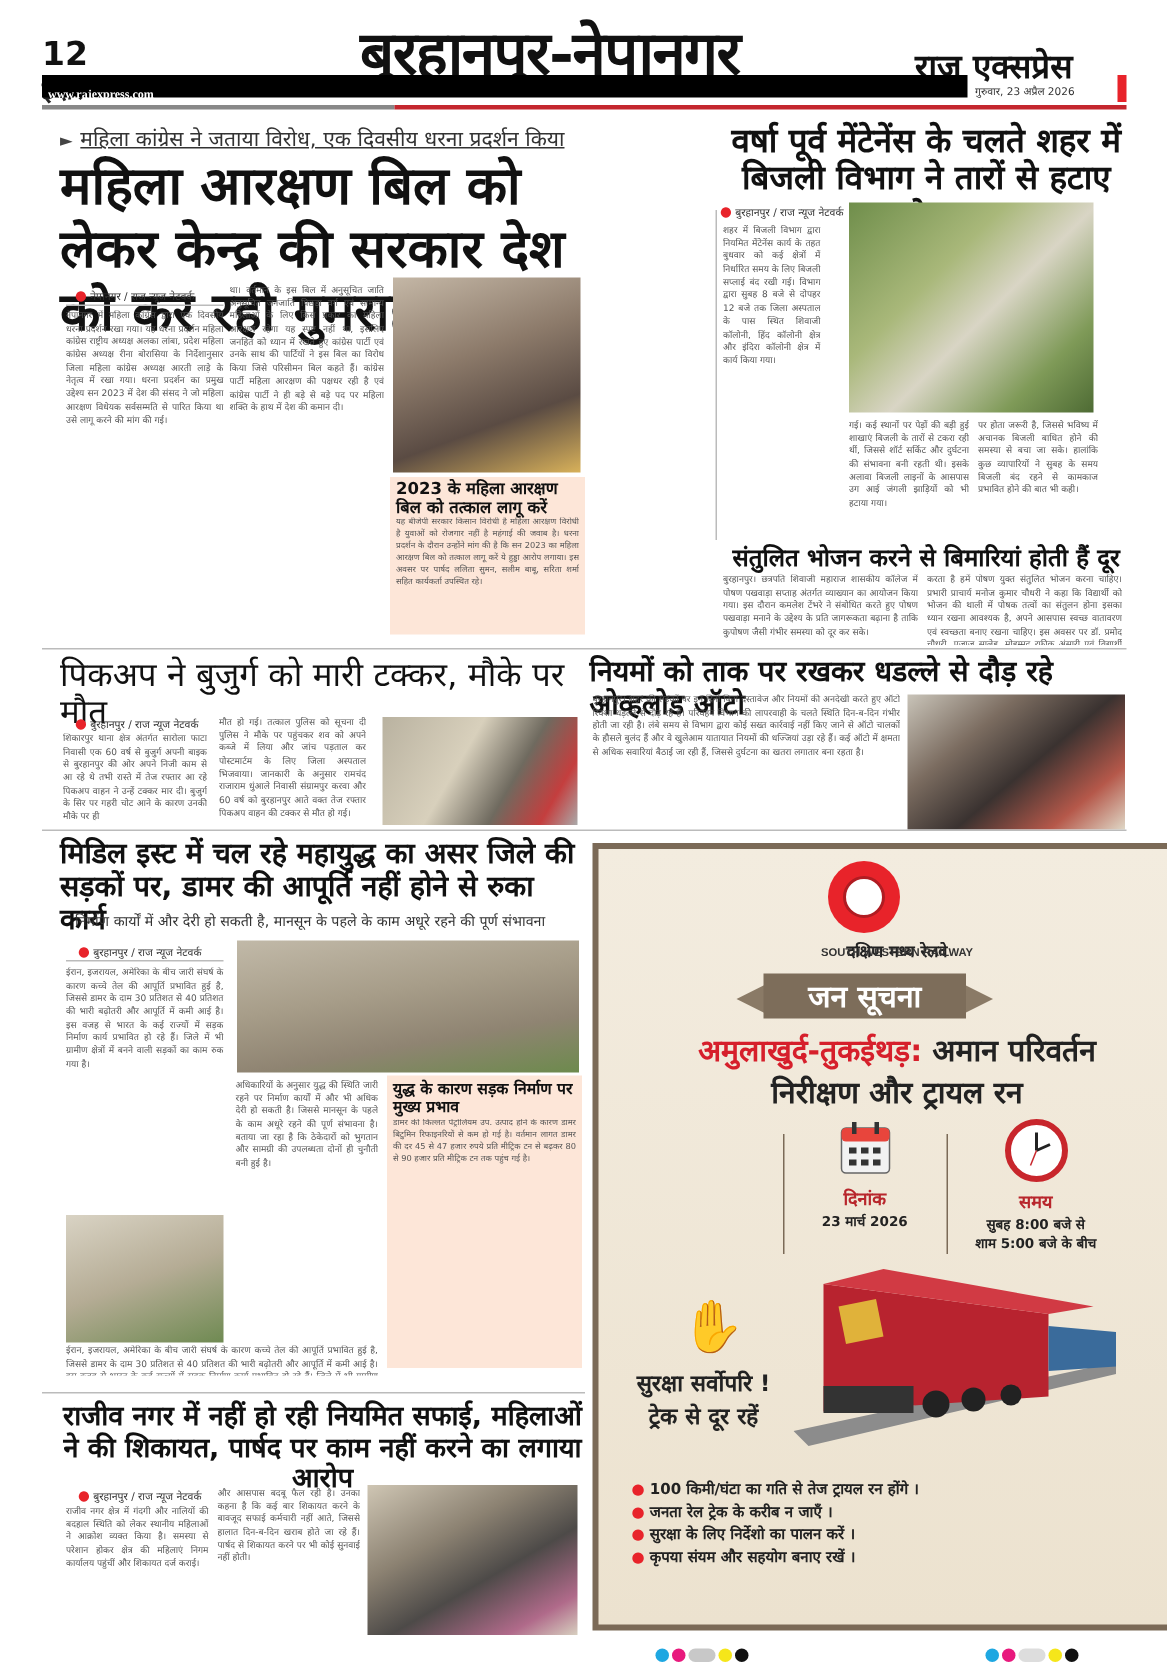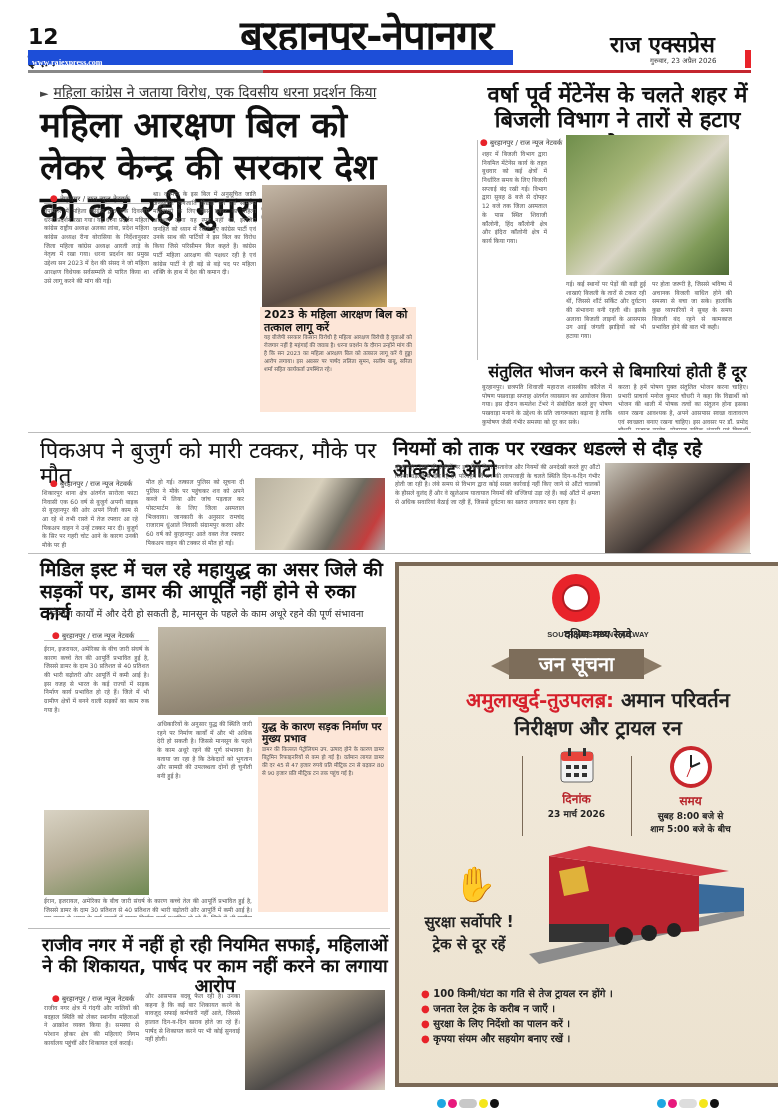--- a/index.html
+++ b/index.html
@@ -2,21 +2,21 @@
 <html><head>
 <meta charset="utf-8">
 <style>
   * { box-sizing: border-box; margin: 0; padding: 0; }
   body { width: 778px; height: 1108px; background: #fff; font-family: "DejaVu Sans", sans-serif; color: #222; overflow: hidden; position: relative; }
   .abs { position: absolute; }
   .masthead-city { left: 28px; top: 12px; font-size: 16px; font-weight: bold; color: #222; margin-top: 37px; }
   .masthead-page { left: 28px; top: 24px; font-size: 22px; font-weight: bold; color: #111; }
   .masthead-title { left: 240px; top: 6px; font-size: 40px; font-weight: bold; color: #111; font-family: "DejaVu Serif", serif; letter-spacing: -1px; }
   .masthead-brand { left: 610px; top: 28px; font-size: 22px; font-weight: bold; color: #111; }
-  .redbar { left: 28px; top: 50px; width: 485px; height: 15px; background: #1d4ed8; }
+  .redbar { left: 28px; top: 50px; width: 617px; height: 15px; background: #000000; }
   .redbar span { color: #fff; font-size: 8px; font-weight: bold; padding-left: 4px; line-height: 15px; font-family: "Liberation Serif", serif; }
   .redbar-end { left: 745px; top: 50px; width: 6px; height: 18px; background: #e8232a; }
   .dateline { left: 650px; top: 56px; font-size: 7px; color: #333; }
   .rule-gray { left: 28px; top: 70px; width: 235px; height: 3px; background: #888; }
   .rule-red { left: 263px; top: 70px; width: 488px; height: 3px; background: #c4262e; }
 
   .kicker { font-size: 14px; color: #333; text-decoration: underline; }
   .kicker-arrow { color: #444; font-size: 11px; }
   .hl { font-weight: bold; color: #111; line-height: 1.15; }
   .byline { font-size: 7px; color: #333; }
@@ -53,21 +53,21 @@
 <div class="abs" style="left:40px;top:82px;width:345px;">
   <span class="kicker-arrow">►</span>
   <span class="kicker">महिला कांग्रेस ने जताया विरोध, एक दिवसीय धरना प्रदर्शन किया</span>
 </div>
 <div class="abs hl" style="left:40px;top:104px;width:350px;font-size:35px;line-height:1.2;">महिला आरक्षण बिल को लेकर केन्द्र की सरकार देश को कर रही गुमराह</div>
 <div class="abs byline" style="left:50px;top:193px;width:100px;"><span class="dot">●</span> <span>नेपानगर / राज न्यूज नेटवर्क</span></div>
 <div class="abs hrule" style="left:44px;top:203px;width:105px;"></div>
 <div class="abs bodytext" style="left:44px;top:207px;width:105px;height:215px;">नेपानगर में महिला कांग्रेस द्वारा एक दिवसीय धरना प्रदर्शन रखा गया। यह धरना प्रदर्शन महिला कांग्रेस राष्ट्रीय अध्यक्ष अलका लांबा, प्रदेश महिला कांग्रेस अध्यक्ष रीना बोरासिया के निर्देशानुसार जिला महिला कांग्रेस अध्यक्ष आरती लाड़े के नेतृत्व में रखा गया। धरना प्रदर्शन का प्रमुख उद्देश्य सन 2023 में देश की संसद ने जो महिला आरक्षण विधेयक सर्वसम्मति से पारित किया था उसे लागू करने की मांग की गई।</div>
 <div class="abs bodytext" style="left:153px;top:190px;width:103px;height:232px;">था। वर्तमान के इस बिल में अनुसूचित जाति अनुसूचित जनजाति पिछड़ा वर्ग एवं सामान्य महिलाओं के लिए किस प्रकार का महिला आरक्षण रहेगा यह स्पष्ट नहीं था, इसलिए जनहित को ध्यान में रखते हुए कांग्रेस पार्टी एवं उनके साथ की पार्टियों ने इस बिल का विरोध किया जिसे परिसीमन बिल कहते हैं। कांग्रेस पार्टी महिला आरक्षण की पक्षधर रही है एवं कांग्रेस पार्टी ने ही बड़े से बड़े पद पर महिला शक्ति के हाथ में देश की कमान दी।</div>
 <div class="abs photo" style="left:262px;top:185px;width:125px;height:130px;background:linear-gradient(160deg,#c4b7a6 0%,#8c7a6a 40%,#5a4b43 70%,#d8b15a 100%);"></div>
-<div class="abs caption-box" style="left:260px;top:307px;width:156px;height:105px;padding:2px 4px;">
+<div class="abs caption-box" style="left:260px;top:318px;width:130px;height:105px;padding:2px 4px;">
   <div class="hl" style="font-size:11px;">2023 के महिला आरक्षण बिल को तत्काल लागू करें</div>
   <div class="bodytext" style="font-size:5.5px;height:78px;">यह बीजेपी सरकार किसान विरोधी है महिला आरक्षण विरोधी है युवाओं को रोजगार नहीं है महंगाई की जवाब है। धरना प्रदर्शन के दौरान उन्होंने मांग की है कि सन 2023 का महिला आरक्षण बिल को तत्काल लागू करें ये हुड्डा आरोप लगाया। इस अवसर पर पार्षद ललिता सुमन, सलीम बाबू, सरिता शर्मा सहित कार्यकर्ता उपस्थित रहे।</div>
 </div>
 
 <div class="abs hl" style="left:480px;top:82px;width:275px;font-size:22px;text-align:center;">वर्षा पूर्व मेंटेनेंस के चलते शहर में बिजली विभाग ने तारों से हटाए पेड़</div>
 <div class="abs byline" style="left:480px;top:137px;"><span class="dot">●</span> <span>बुरहानपुर / राज न्यूज नेटवर्क</span></div>
 <div class="abs bodytext" style="left:482px;top:150px;width:65px;height:205px;">शहर में बिजली विभाग द्वारा नियमित मेंटेनेंस कार्य के तहत बुधवार को कई क्षेत्रों में निर्धारित समय के लिए बिजली सप्लाई बंद रखी गई। विभाग द्वारा सुबह 8 बजे से दोपहर 12 बजे तक जिला अस्पताल के पास स्थित शिवाजी कॉलोनी, हिंद कॉलोनी क्षेत्र और इंदिरा कॉलोनी क्षेत्र में कार्य किया गया।</div>
 <div class="abs photo" style="left:566px;top:135px;width:163px;height:140px;background:linear-gradient(135deg,#6f8e4b 0%,#a9b87a 35%,#d9d5c5 55%,#7f9a58 80%,#4e6b34 100%);"></div>
 <div class="abs bodytext" style="left:566px;top:280px;width:80px;height:80px;">गई। कई स्थानों पर पेड़ों की बड़ी हुई शाखाएं बिजली के तारों से टकरा रही थीं, जिससे शॉर्ट सर्किट और दुर्घटना की संभावना बनी रहती थी। इसके अलावा बिजली लाइनों के आसपास उग आई जंगली झाड़ियों को भी हटाया गया।</div>
 <div class="abs bodytext" style="left:652px;top:280px;width:80px;height:80px;">पर होता जरूरी है, जिससे भविष्य में अचानक बिजली बाधित होने की समस्या से बचा जा सके। हालांकि कुछ व्यापारियों ने सुबह के समय बिजली बंद रहने से कामकाज प्रभावित होने की बात भी कही।</div>
@@ -118,21 +118,21 @@
     <div class="abs seal">
       <div class="seal-inner"></div>
     </div>
     <div class="abs" style="left:0;top:60px;width:100%;text-align:center;font-size:11px;font-weight:bold;color:#222;">दक्षिण मध्य रेलवे</div>
     <div class="abs" style="left:0;top:64px;width:100%;text-align:center;font-size:7.5px;font-weight:bold;color:#333;font-family:'Liberation Sans',sans-serif;">SOUTH WESTERN RAILWAY</div>
     <div class="abs ribbon-tail" style="left:92px;border-right:20px solid #8a7a66;"></div>
     <div class="abs ribbon-tail" style="left:243px;border-left:20px solid #8a7a66;"></div>
     <div class="abs ribbon">जन सूचना</div>
 
     <div class="abs" style="left:0;top:120px;width:100%;text-align:center;font-size:20px;font-weight:bold;">
-      <span style="color:#d61f2b;">अमुलाखुर्द-तुउपलब़:</span>
+      <span style="color:#d61f2b;">अमुलाखुर्द-तुकईथड़:</span>
       <span style="color:#222;">अमान परिवर्तन</span>
     </div>
     <div class="abs" style="left:0;top:148px;width:100%;text-align:center;font-size:20px;font-weight:bold;color:#222;">निरीक्षण और ट्रायल रन</div>
 
     <div class="abs vrule" style="left:123px;top:190px;height:80px;background:#7b6a57;"></div>
     <div class="abs" style="left:125px;top:180px;width:105px;text-align:center;">
       <svg width="40" height="40" viewBox="0 0 40 40">
         <rect x="4" y="6" width="32" height="30" rx="3" fill="#f2f2f2" stroke="#666"></rect>
         <rect x="4" y="6" width="32" height="9" rx="3" fill="#e8453c"></rect>
         <rect x="11" y="2" width="3" height="8" fill="#333"></rect>

